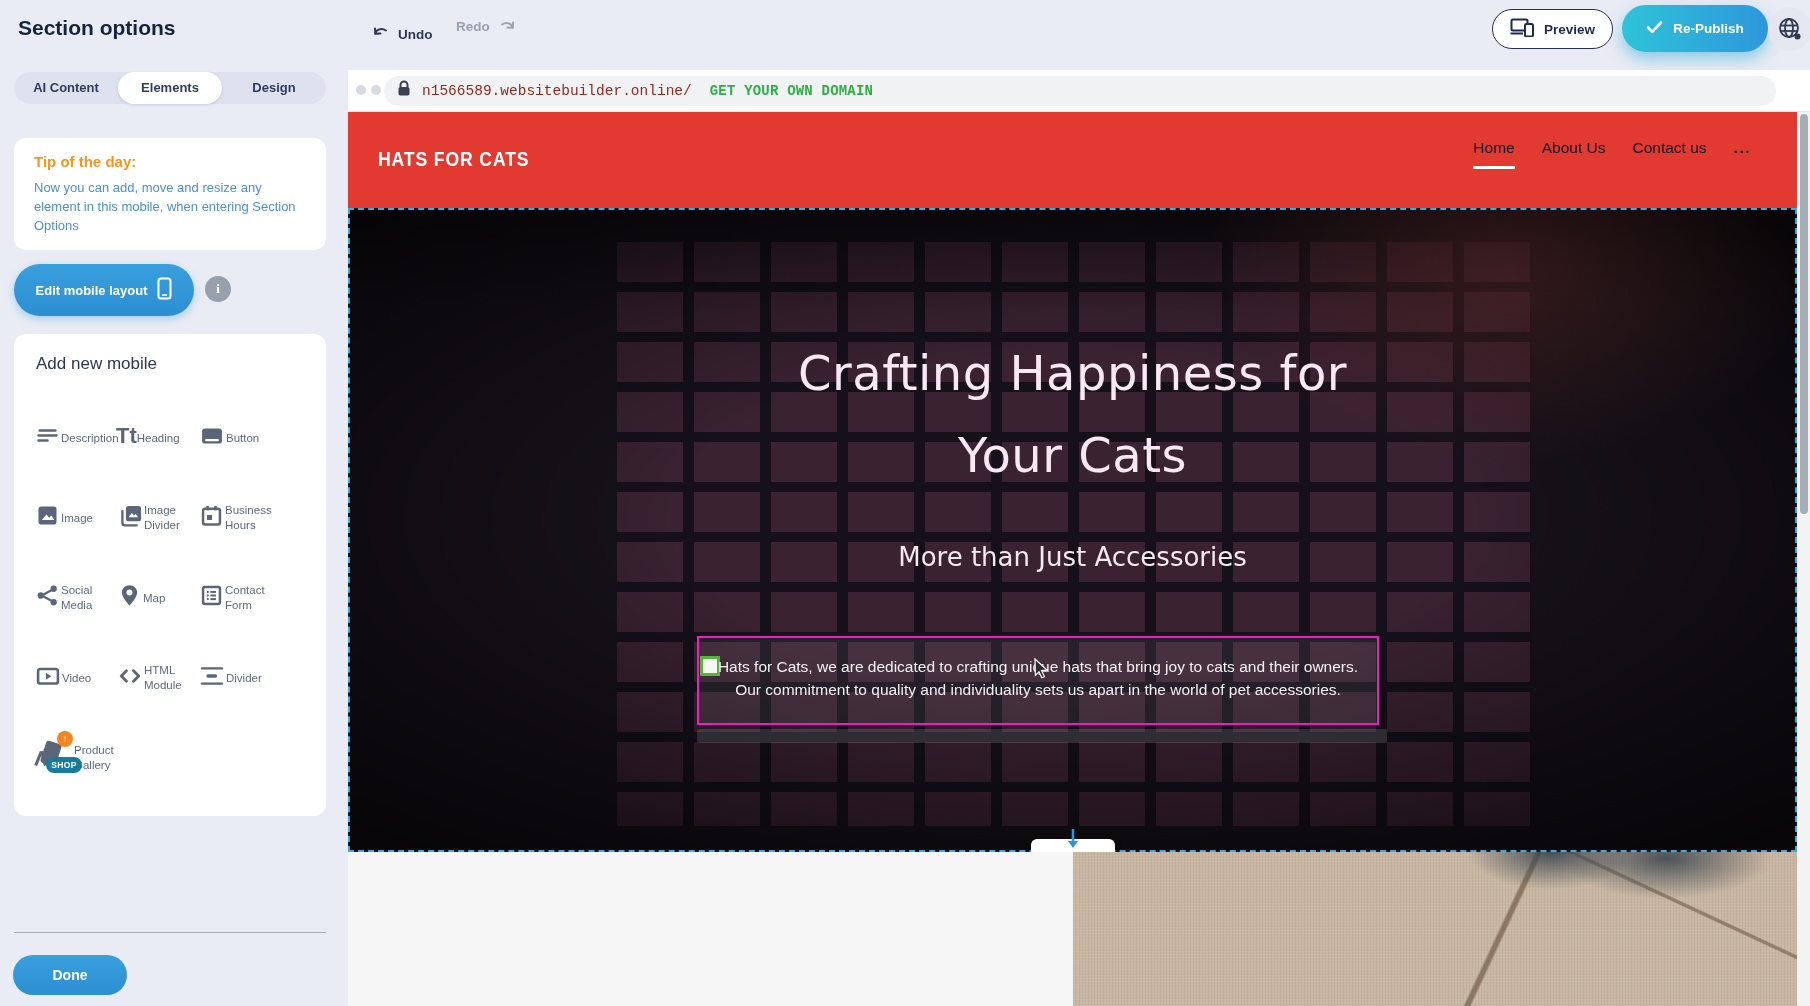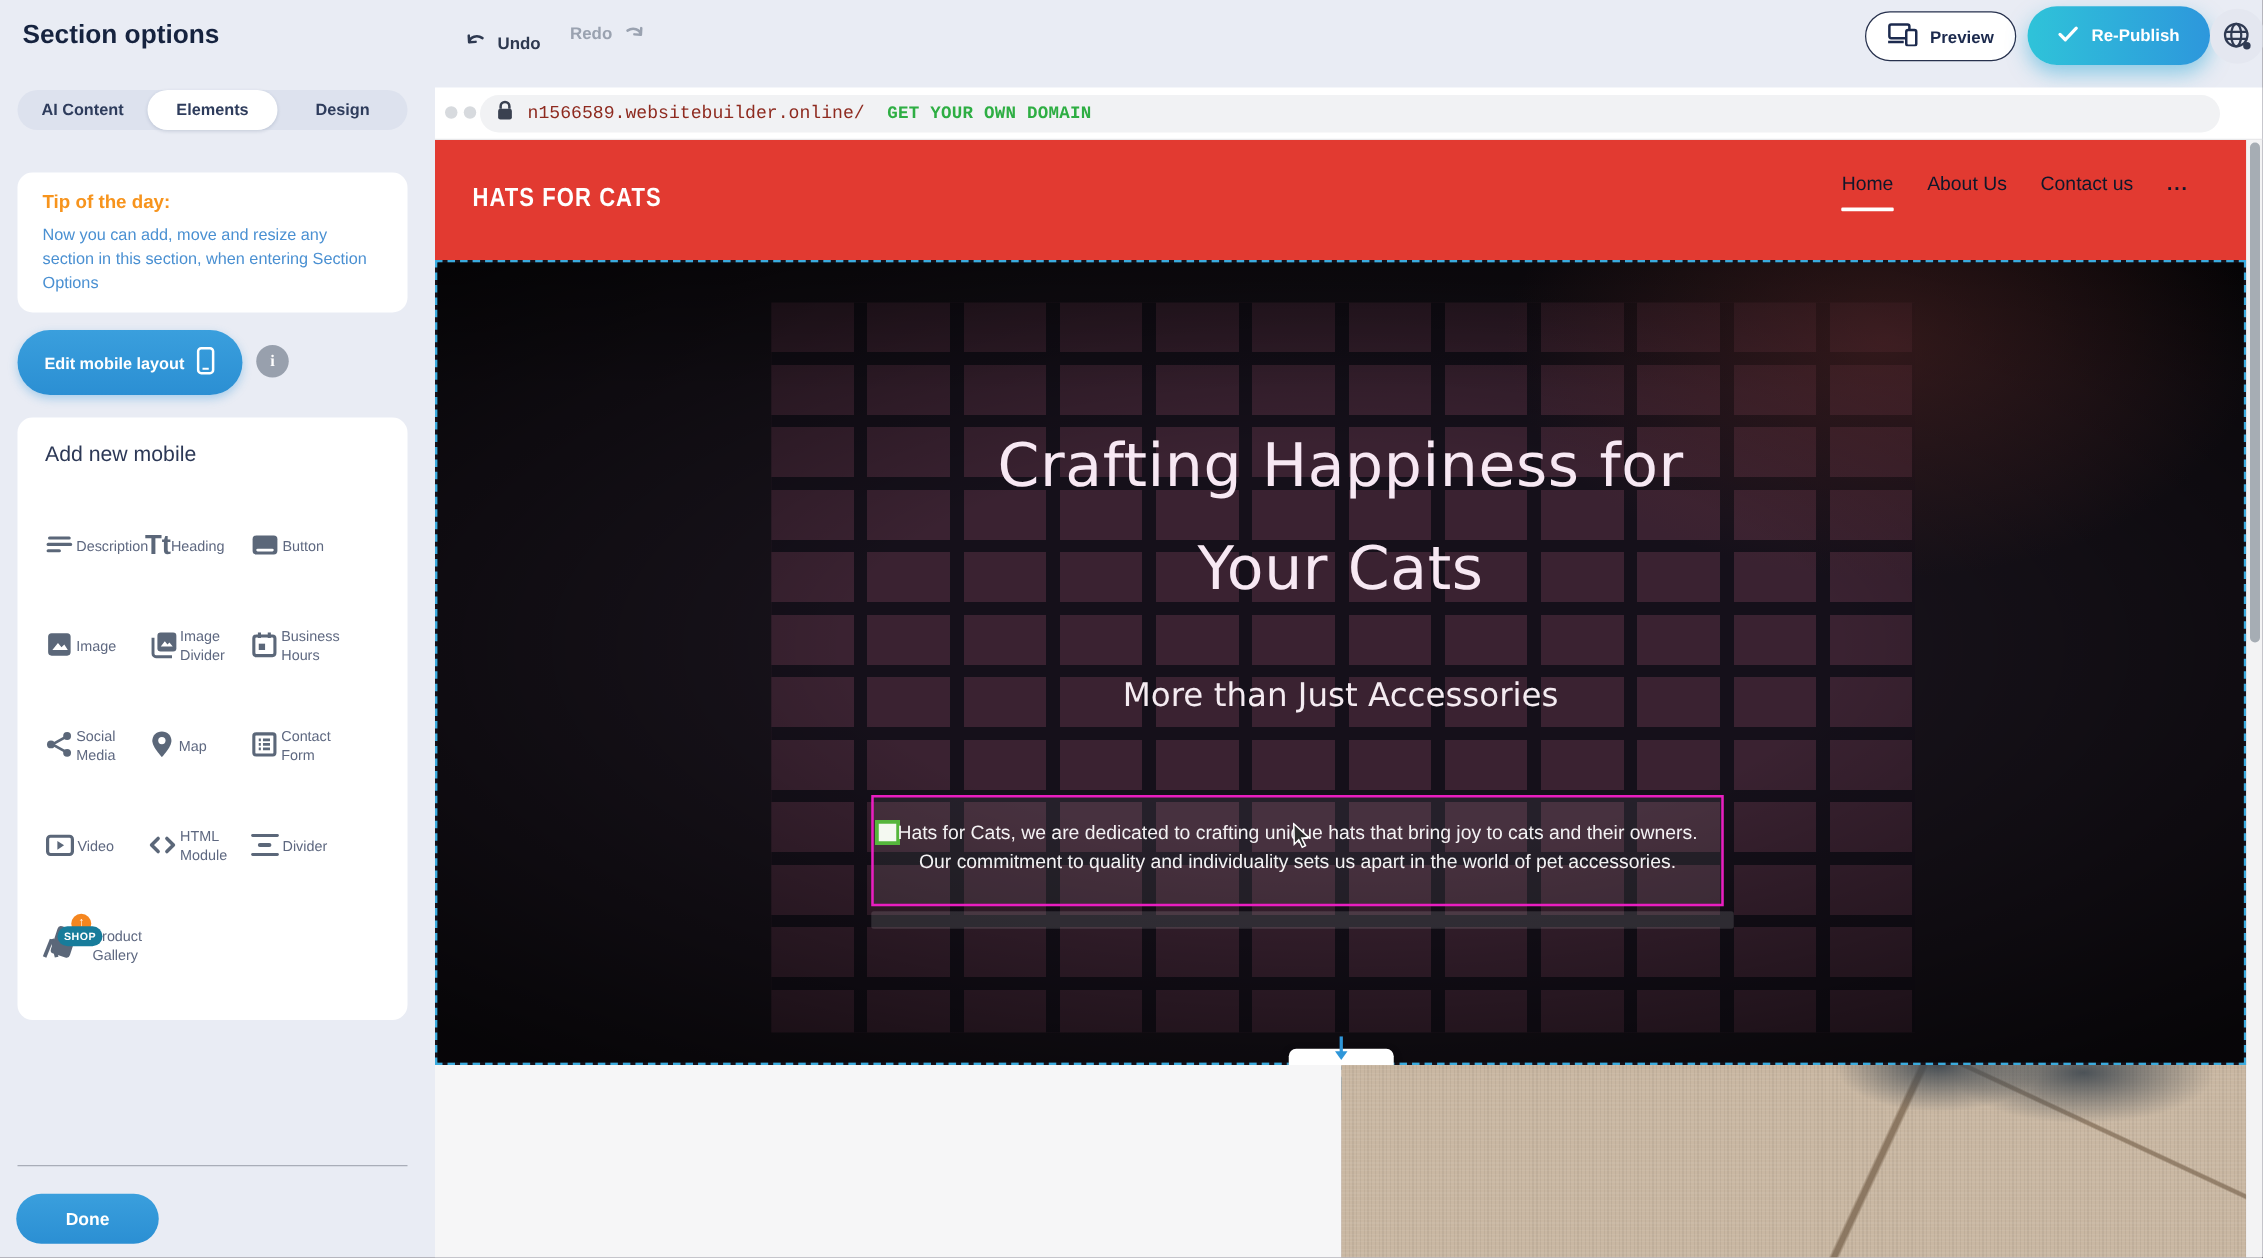--- a/index.html
+++ b/index.html
@@ -26,21 +26,21 @@
   .el-cell { display:flex; flex-direction:row; align-items:center; cursor:pointer; }
   .el-ico { height:32px; display:flex; align-items:center; justify-content:center; margin-bottom:5px; }
   .el-lbl { font-size:11.5px; color:#5e6880; text-align:left; line-height:1.3; }
   .tt { font-size:22px; font-weight:700; color:#5b6779; line-height:1; }
   .pg-wrap { position:relative; width:40px; height:34px; }
   .pg-tag { position:absolute; left:9px; top:3px; width:16px; height:23px; background:#5b6779; border-radius:3px; transform:rotate(18deg); }
   .pg-a1 { position:absolute; left:3px; top:12px; width:2.5px; height:15px; background:#5b6779; transform:rotate(22deg); }
   .pg-a2 { position:absolute; left:8px; top:12px; width:2.5px; height:15px; background:#5b6779; transform:rotate(-14deg); }
   .pg-badge { position:absolute; right:1px; top:-8px; width:16px; height:16px; border-radius:50%; background:#f5861f; color:#fff;
     font-size:10px; font-weight:700; display:flex; align-items:center; justify-content:center; }
-  .pg-shop { position:absolute; right:-8px; bottom:16px; width:36px; height:16px; border-radius:9px; background:#177c9b; color:#fff;
+  .pg-shop { position:absolute; right:-8px; bottom:0; width:36px; height:16px; border-radius:9px; background:#177c9b; color:#fff;
     font-size:8.5px; font-weight:700; letter-spacing:.4px; display:flex; align-items:center; justify-content:center; }
   .sb-divider { position:absolute; left:14px; top:932px; width:312px; height:1px; background:#a9adb8; }
   .done-btn { position:absolute; left:13px; top:955px; width:114px; height:40px; border-radius:20px;
     background:linear-gradient(180deg,#3a9fdd,#2b8fd3); color:#fff; font-size:14px; font-weight:700;
     display:flex; align-items:center; justify-content:center; cursor:pointer; }
 
   
   .undo { position:absolute; left:373px; top:23px; display:flex; align-items:flex-end; gap:7px; font-size:13.5px; font-weight:700; color:#2e3950; cursor:pointer; }
   .redo { position:absolute; left:456px; top:17px; display:flex; align-items:center; gap:7px; font-size:13.5px; font-weight:700; color:#9aa2b0; cursor:pointer; }
   .preview-btn { position:absolute; left:1492px; top:9px; height:40px; padding:0 17px; border:1.5px solid #27314d; border-radius:21px;
@@ -122,21 +122,21 @@
   <div class="sb-title">Section options</div>
 
   <div class="tabs">
     <div class="tab">AI Content</div>
     <div class="tab active">Elements</div>
     <div class="tab">Design</div>
   </div>
 
   <div class="tip-card">
     <div class="tip-head">Tip of the day:</div>
-    <div class="tip-body">Now you can add, move and resize any section in this section, when entering Section Options</div>
+    <div class="tip-body">Now you can add, move and resize any element in this mobile, when entering Section Options</div>
   </div>
 
   <div class="edit-mobile">
     <span>Edit mobile layout</span>
     <span>
       <svg width="15" height="23" viewBox="0 0 15 23">
           <rect x="1.5" y="1.5" width="12" height="20" rx="2.5" fill="none" stroke="#fff" stroke-width="2"></rect>
           <line x1="5" y1="18" x2="10" y2="18" stroke="#fff" stroke-width="1.6"></line>
         </svg>
     </span>

